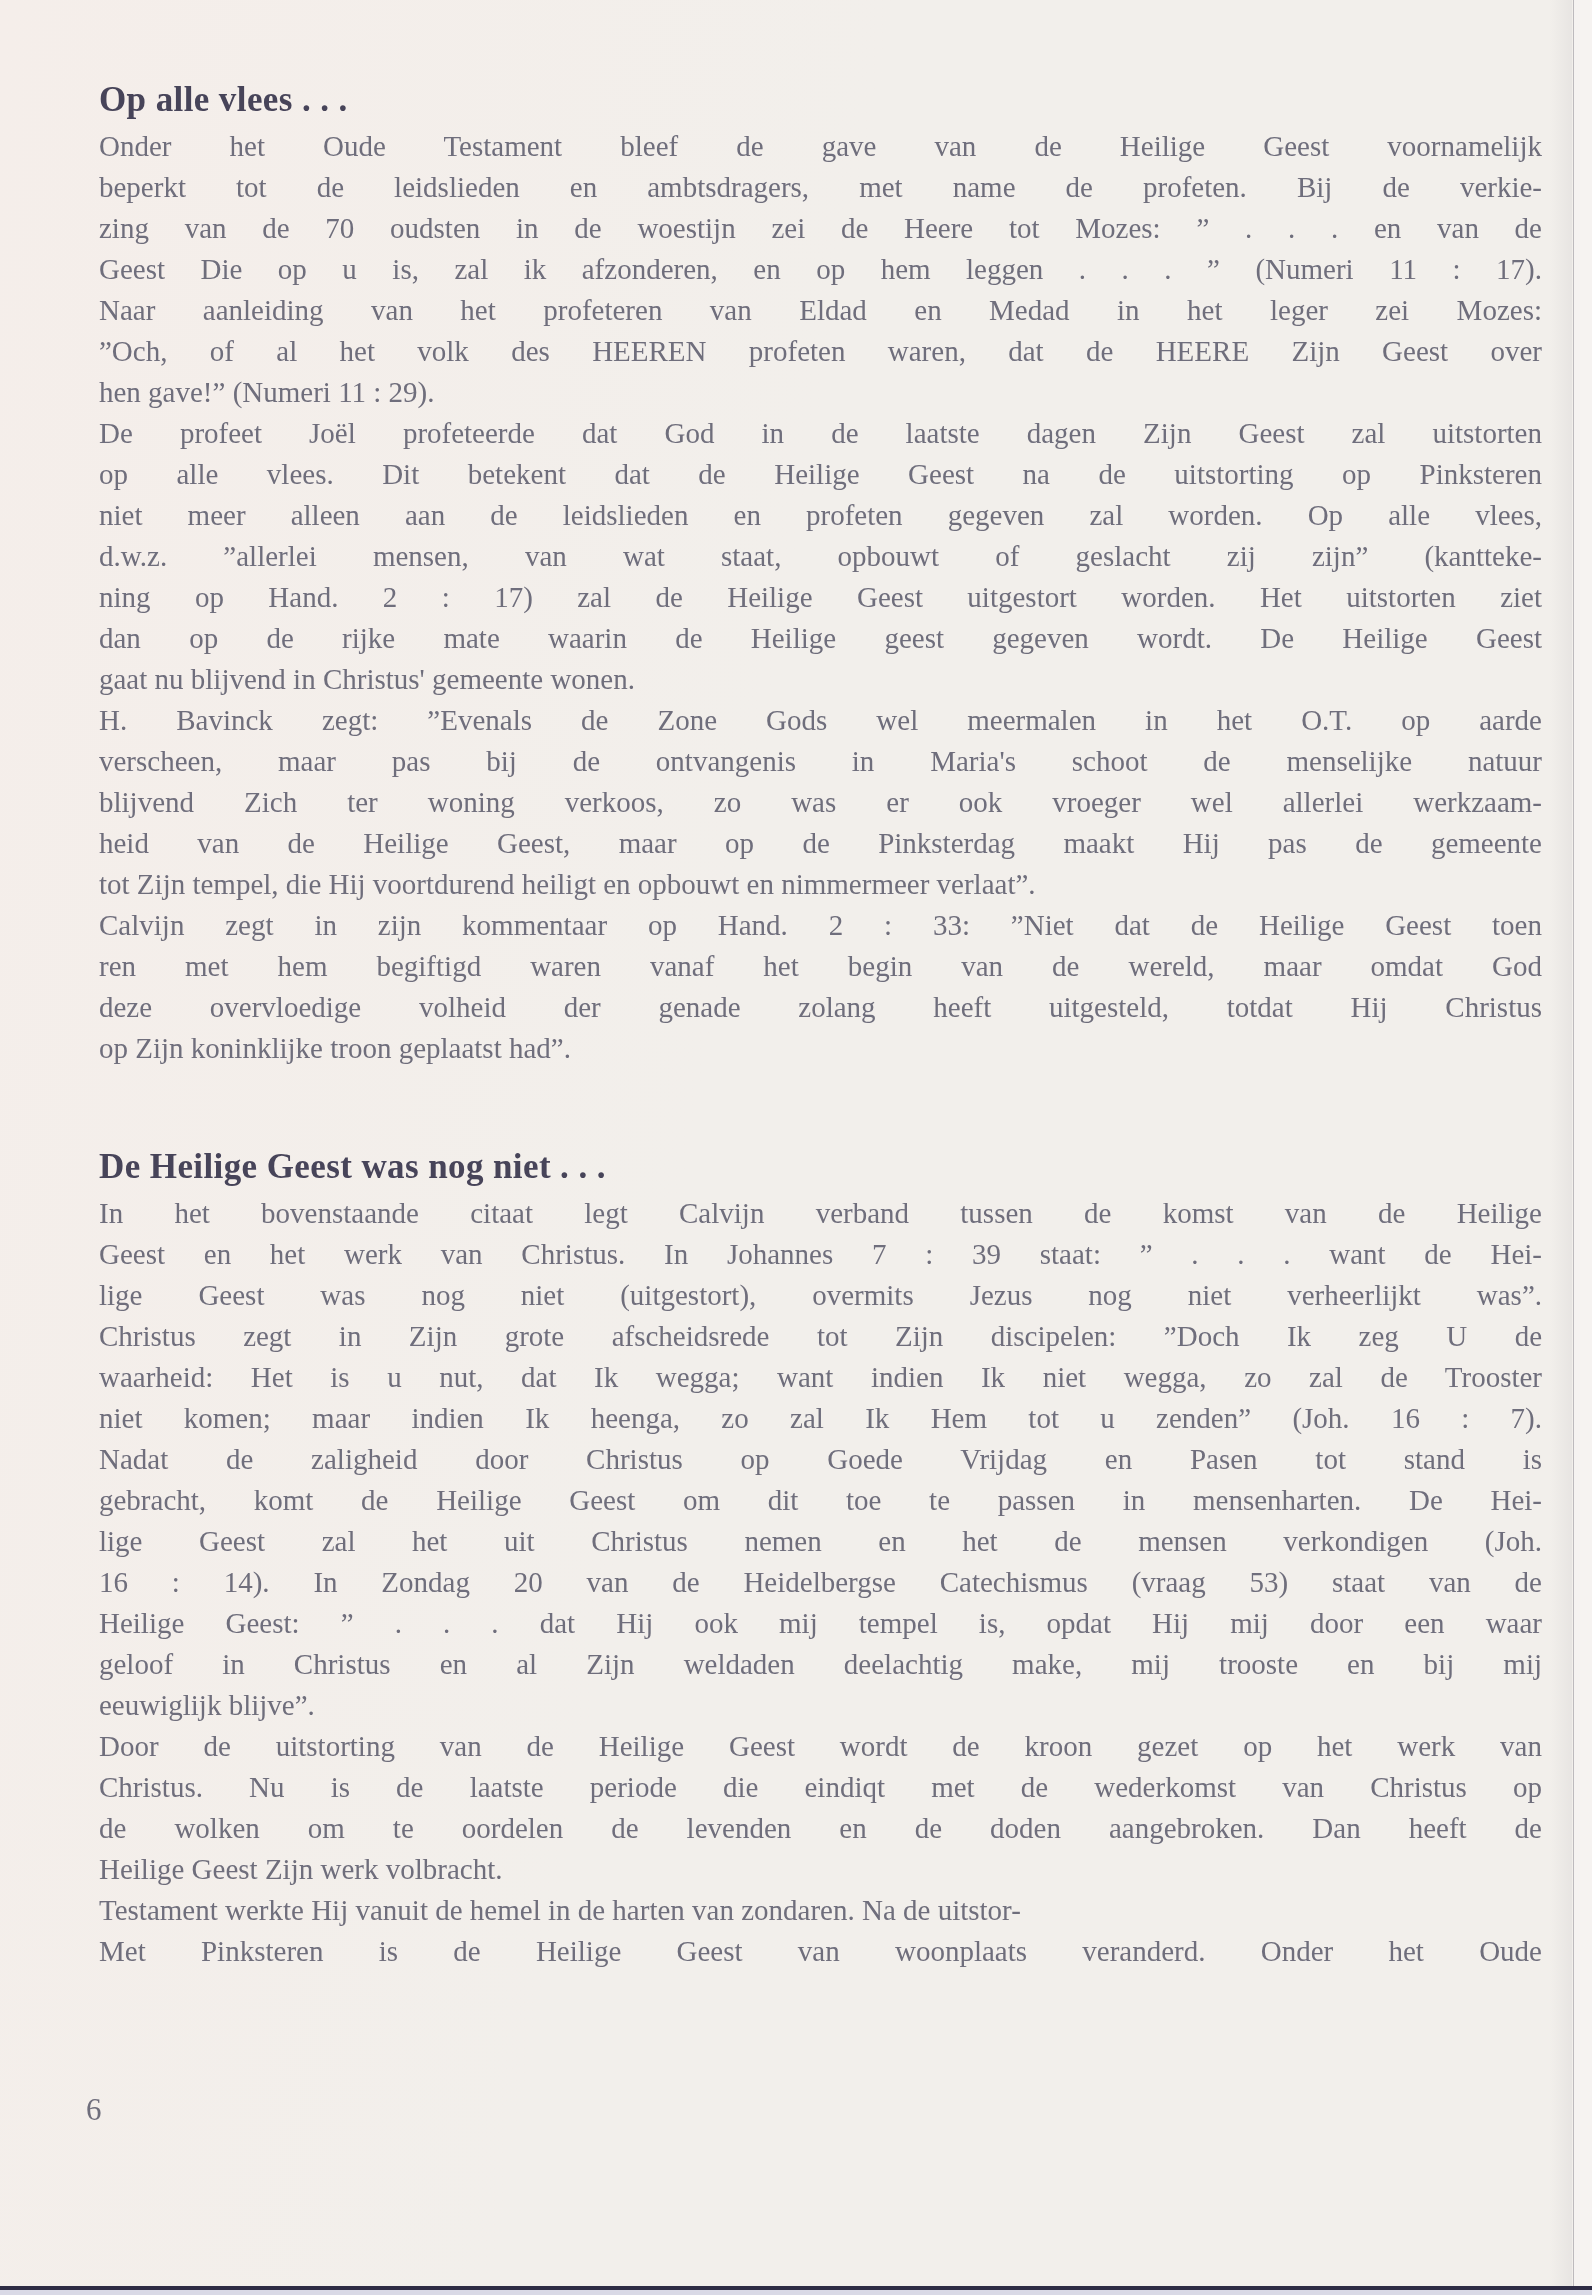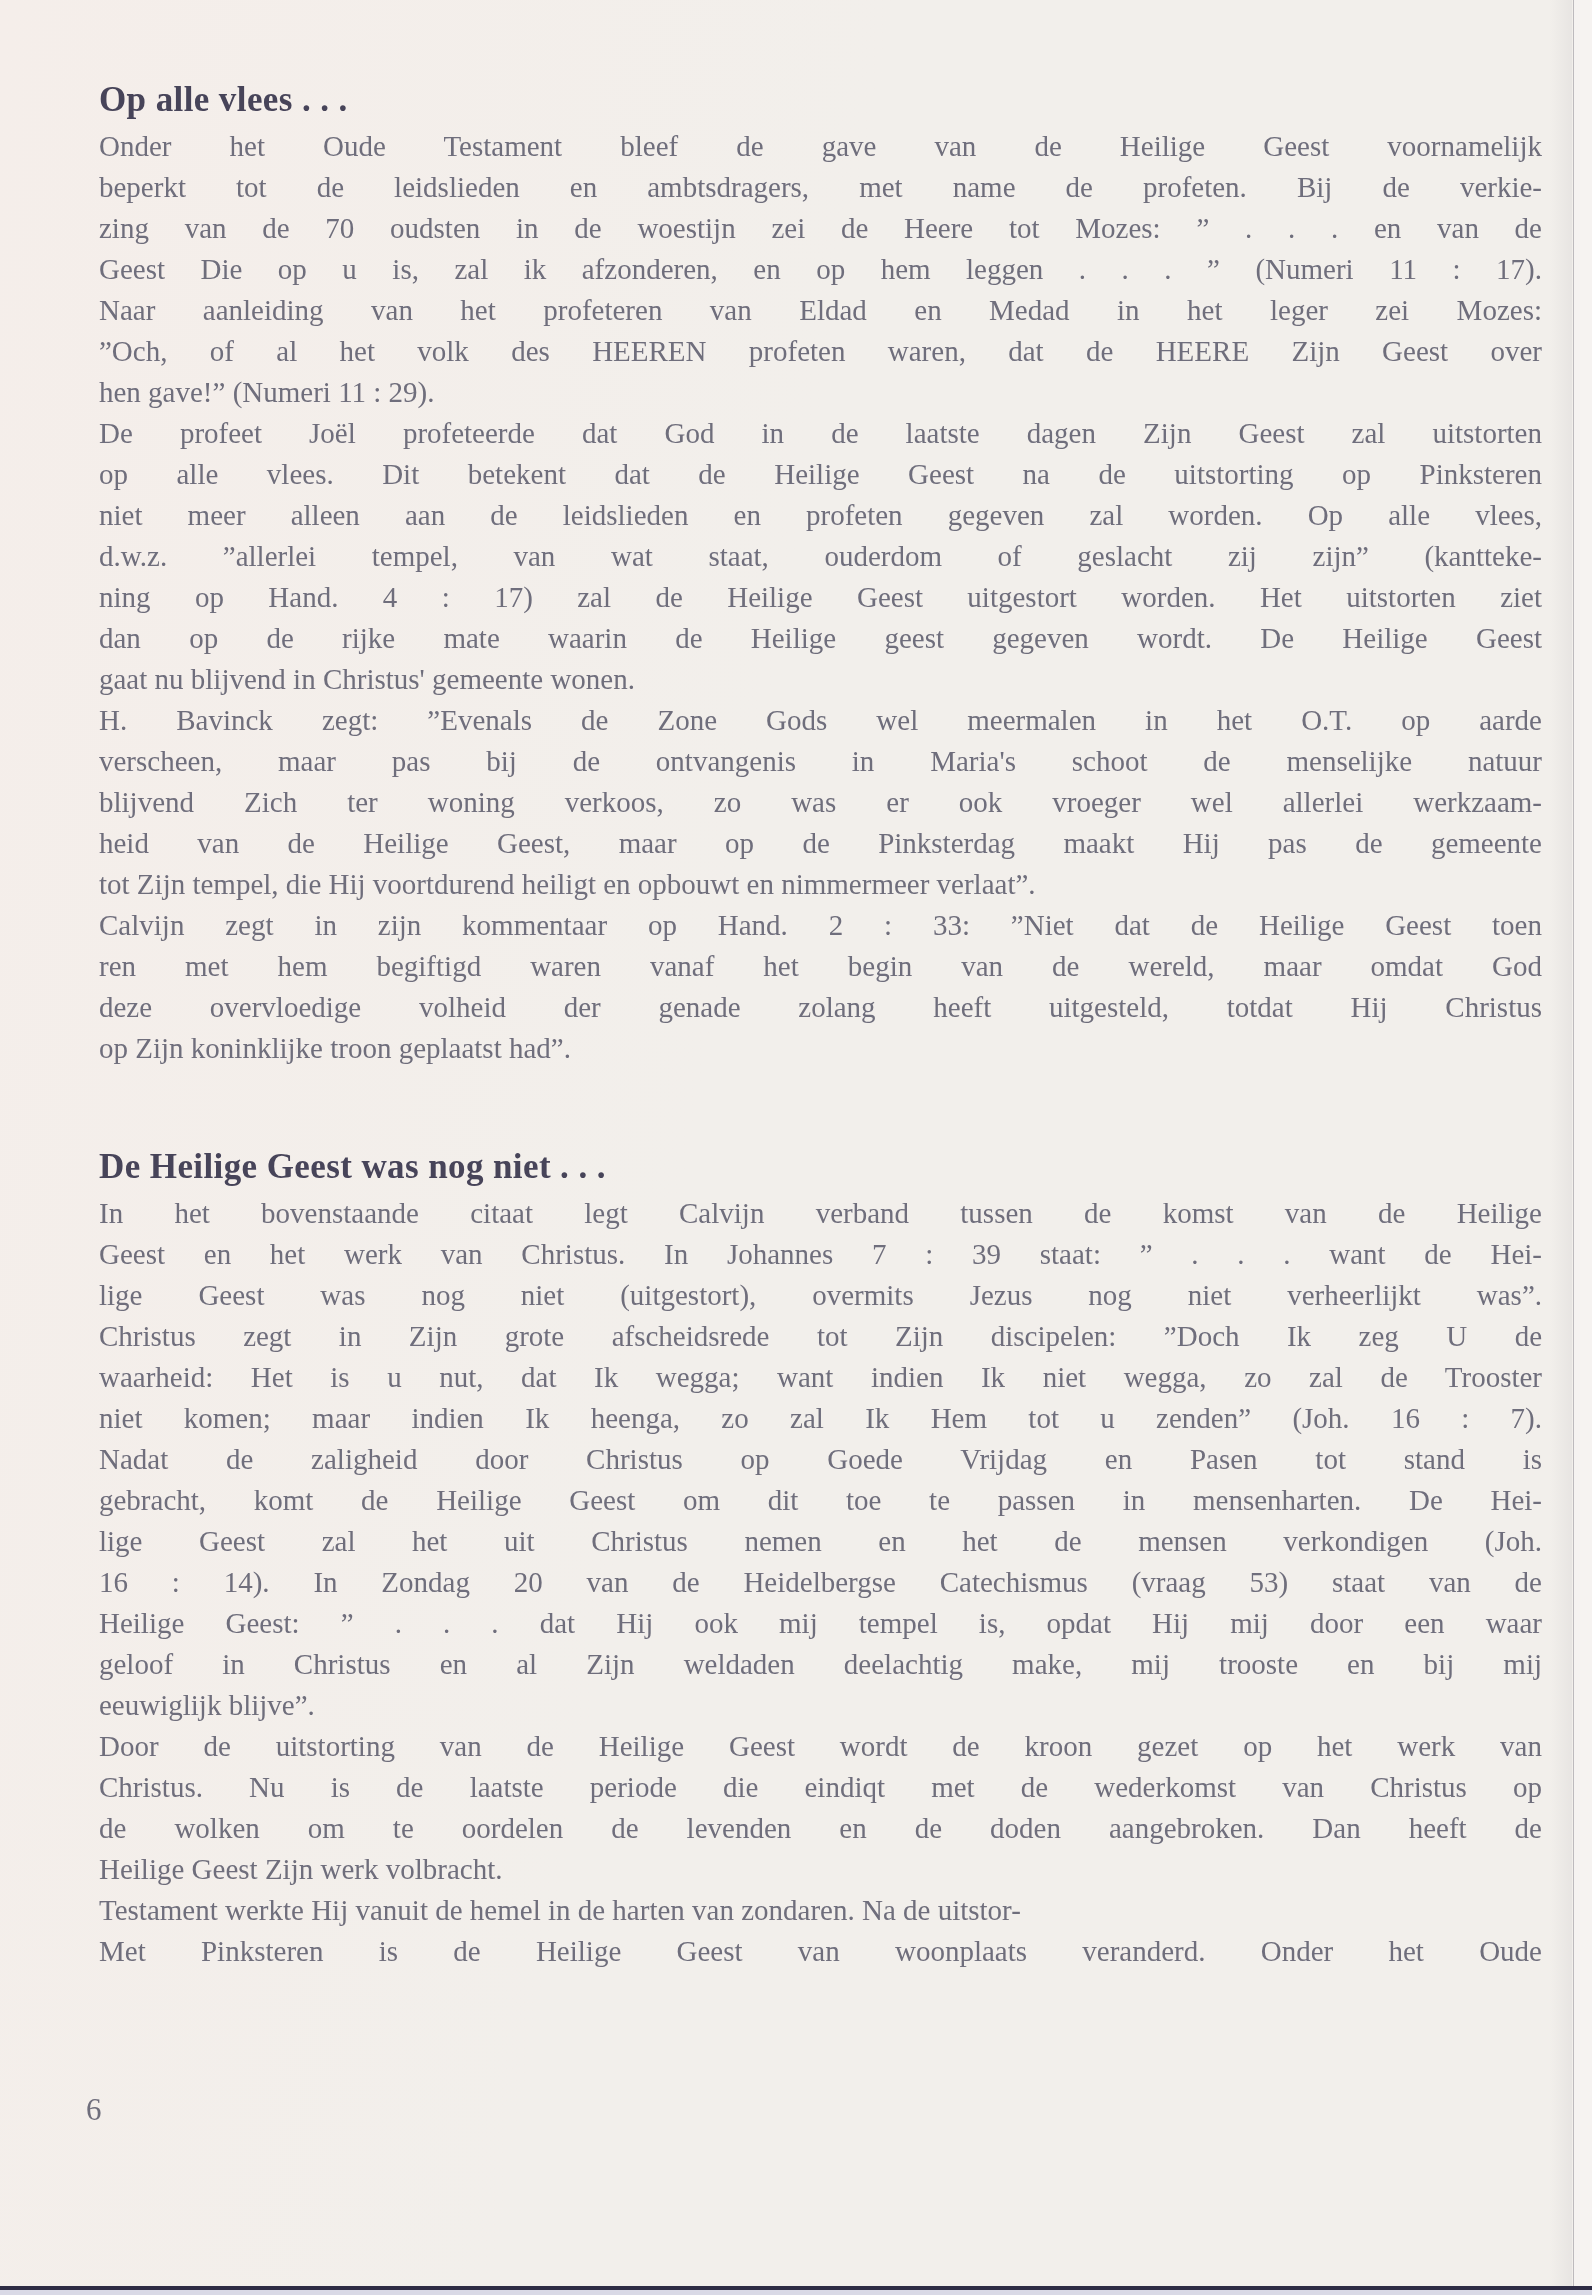--- a/index.html
+++ b/index.html
@@ -85,22 +85,22 @@
             <div class="line">zing van de 70 oudsten in de woestijn zei de Heere tot Mozes: ” . . . en van de</div>
             <div class="line">Geest Die op u is, zal ik afzonderen, en op hem leggen . . . ” (Numeri 11 : 17).</div>
             <div class="line">Naar aanleiding van het profeteren van Eldad en Medad in het leger zei Mozes:</div>
             <div class="line">”Och, of al het volk des HEEREN profeten waren, dat de HEERE Zijn Geest over</div>
             <div class="line line-last">hen gave!” (Numeri 11 : 29).</div>
           </div>
           <div class="para">
             <div class="line">De profeet Joël profeteerde dat God in de laatste dagen Zijn Geest zal uitstorten</div>
             <div class="line">op alle vlees. Dit betekent dat de Heilige Geest na de uitstorting op Pinksteren</div>
             <div class="line">niet meer alleen aan de leidslieden en profeten gegeven zal worden. Op alle vlees,</div>
-            <div class="line">d.w.z. ”allerlei tempel, van wat staat, ouderdom of geslacht zij zijn” (kantteke-</div>
-            <div class="line">ning op Hand. 4 : 17) zal de Heilige Geest uitgestort worden. Het uitstorten ziet</div>
+            <div class="line">d.w.z. ”allerlei mensen, van wat staat, opbouwt of geslacht zij zijn” (kantteke-</div>
+            <div class="line">ning op Hand. 2 : 17) zal de Heilige Geest uitgestort worden. Het uitstorten ziet</div>
             <div class="line">dan op de rijke mate waarin de Heilige geest gegeven wordt. De Heilige Geest</div>
             <div class="line line-last">gaat nu blijvend in Christus' gemeente wonen.</div>
           </div>
           <div class="para">
             <div class="line">H. Bavinck zegt: ”Evenals de Zone Gods wel meermalen in het O.T. op aarde</div>
             <div class="line">verscheen, maar pas bij de ontvangenis in Maria's schoot de menselijke natuur</div>
             <div class="line">blijvend Zich ter woning verkoos, zo was er ook vroeger wel allerlei werkzaam-</div>
             <div class="line">heid van de Heilige Geest, maar op de Pinksterdag maakt Hij pas de gemeente</div>
             <div class="line line-last">tot Zijn tempel, die Hij voortdurend heiligt en opbouwt en nimmermeer verlaat”.</div>
           </div>

